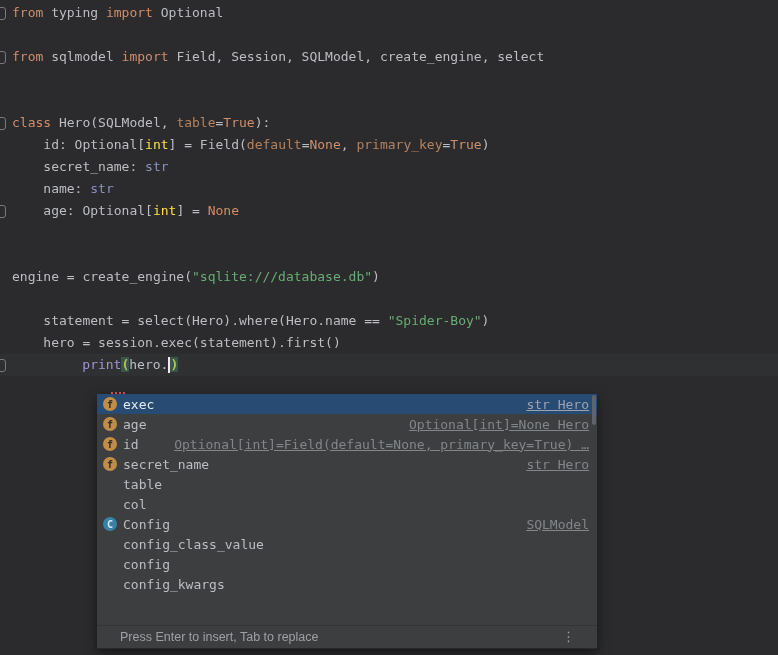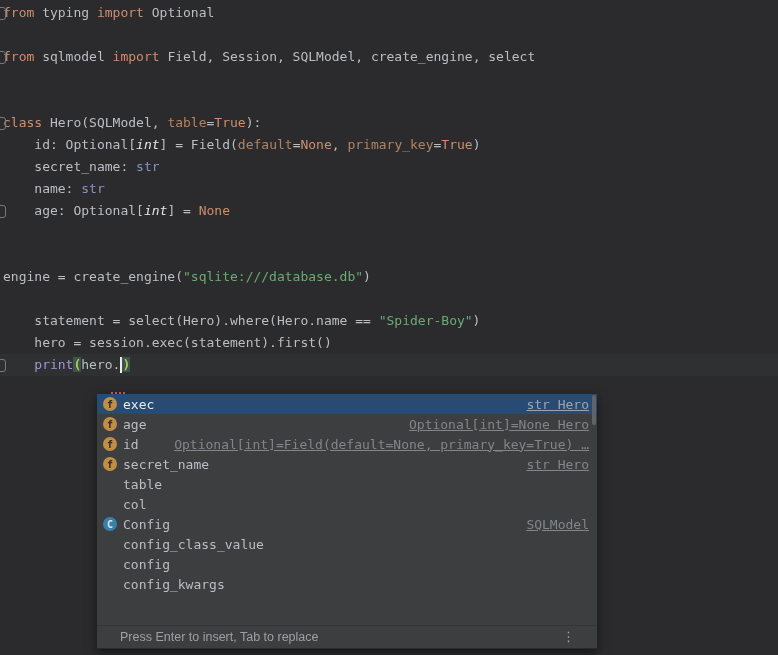--- a/index.html
+++ b/index.html
@@ -1,29 +1,29 @@
 <!DOCTYPE html>
 <html><head>
 <meta charset="utf-8">
 <style>
   html,body{margin:0;padding:0;background:#2B2B2D;}
   .screen{position:relative;width:778px;height:655px;overflow:hidden;
     font-family:"DejaVu Sans Mono",monospace;font-size:13px;background:#2B2B2D;}
   
   .code-area{position:absolute;left:0;top:2px;width:778px;}
   .code-line{position:relative;height:22px;line-height:22px;white-space:pre;
-    padding-left:3px;color:#BCBEC4;}
+    padding-left:12px;color:#BCBEC4;}
   .code-line.current-line{background:#2F3032;}
   .tk-kw{color:#CF8E6D;}
   .tk-txt{color:#BCBEC4;}
   .tk-param{color:#B3835F;}
   .tk-string{color:#6AAB73;}
-  .tk-int{color:#e5e5e5;font-style:italic;}
+  .tk-int{color:#fde047;}
   .tk-strt{color:#8A90C2;}
-  .tk-builtin{color:#A393D6;}
+  .tk-builtin{color:#A393D6;margin-left:39px;}
   .tk-brace{color:#B9C75A;background:#3A564A;font-weight:bold;}
   .caret{display:inline-block;width:2px;height:16px;background:#ECECEC;
     vertical-align:middle;margin:-2px 0 0 0;}
   .gutter-ic{position:absolute;left:-5px;top:5px;width:9px;height:11px;
     border:1px solid #76797E;border-radius:3px;background:transparent;}
   .squiggle{position:absolute;left:111px;top:392px;width:14px;height:3px;
     background:repeating-linear-gradient(90deg,#E05555 0 2px,transparent 2px 4px);}
   
   .popup{position:absolute;left:97px;top:394px;width:500px;background:#3C3E40;
     box-shadow:0 4px 10px rgba(0,0,0,0.5);border-bottom:1px solid #2A2A2A;}

